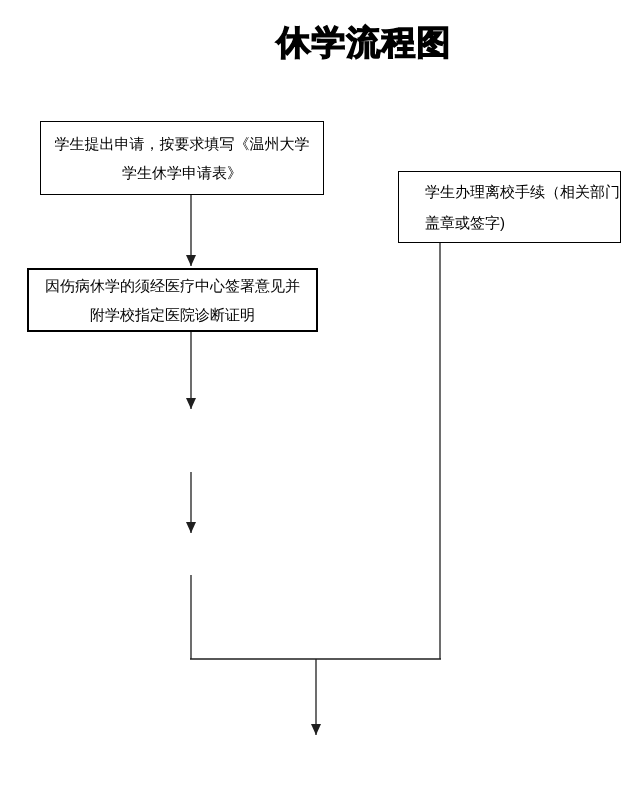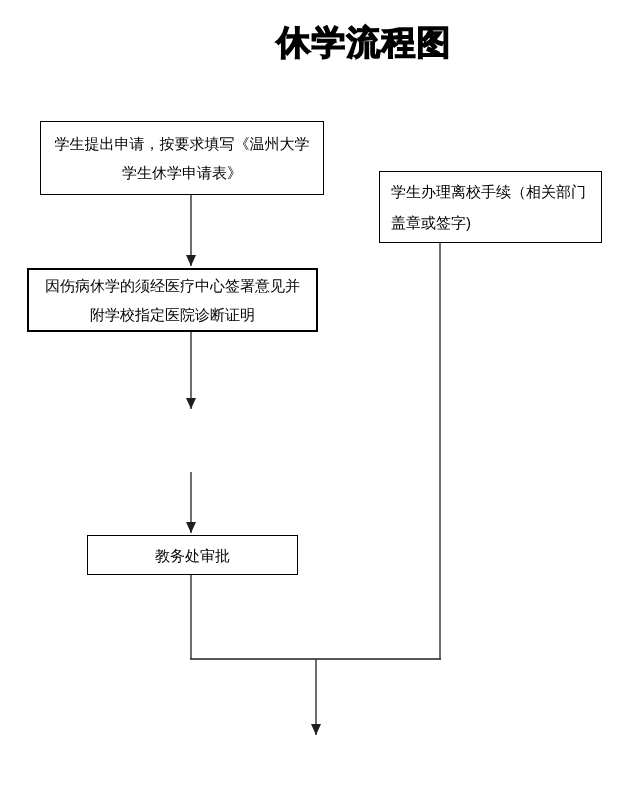--- a/index.html
+++ b/index.html
@@ -42,23 +42,23 @@
     display: flex;
     align-items: center;
     justify-content: center;
     text-align: center;
     font-size: 15px;
     line-height: 29px;
     white-space: pre-line;
   }
   .node.thick { border-width: 2px; }
   #node-apply   { left: 40px;  top: 113px; width: 284px; height: 74px; margin-top: 8px; }
-  #node-leave   { left: 379px; top: 171px; width: 223px; height: 72px;
+  #node-leave   { left: 398px; top: 171px; width: 223px; height: 72px;
                   justify-content: flex-start; text-align: left;
-                  padding-left: 11px; line-height: 31px; }
+                  padding-left: 26px; line-height: 31px; }
   #node-medical { left: 27px;  top: 268px; width: 291px; height: 64px; }
   #node-college { left: 42px;  top: 411px; width: 257px; height: 61px; }
   #node-aao     { left: 87px;  top: 535px; width: 211px; height: 40px; }
   #node-status  { left: 197px; top: 737px; width: 238px; height: 50px; }
 </style>
 </head>
 <body>
 
 <div class="canvas">
 
@@ -88,18 +88,15 @@
     <span>学生办理离校手续（相关部门
 盖章或签字)</span>
   </div>
 
   <div class="node thick" id="node-medical">
     <span>因伤病休学的须经医疗中心签署意见并
 附学校指定医院诊断证明</span>
   </div>
 
 
-  <div class="node" id="node-aao">
-    <span>教务处审批</span>
-  </div>
 
 
 </div>
 
 </body></html>

